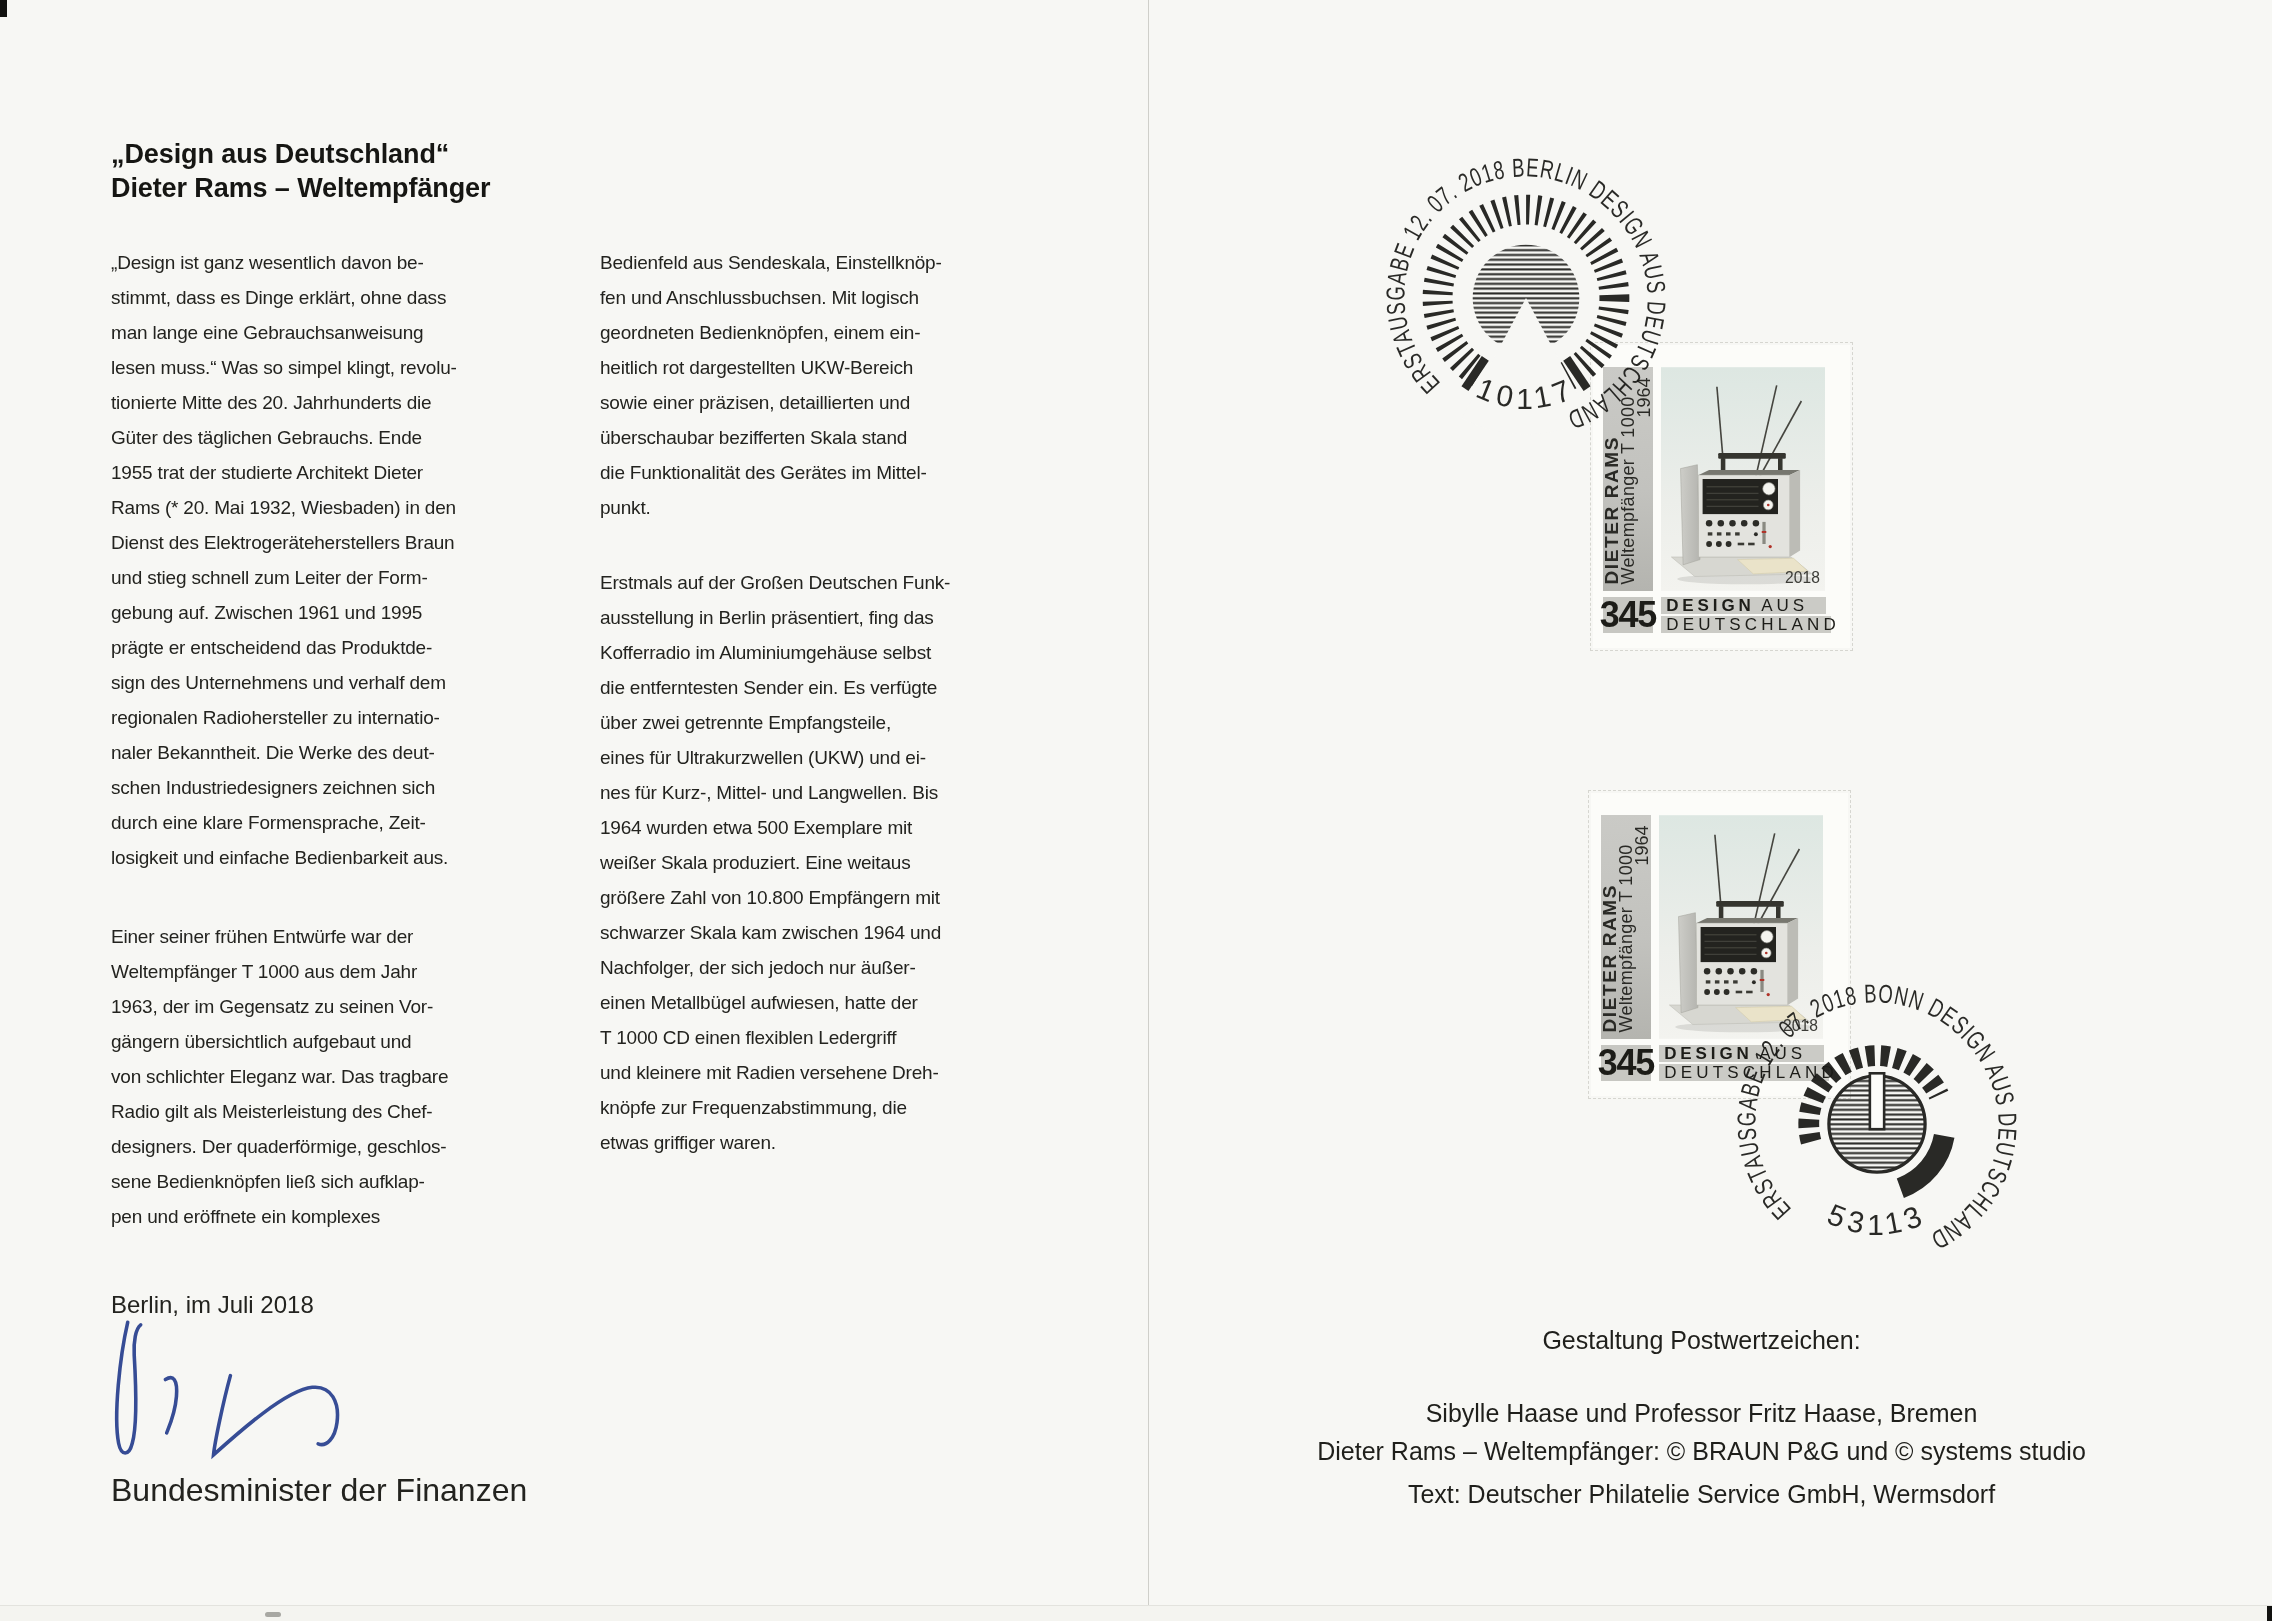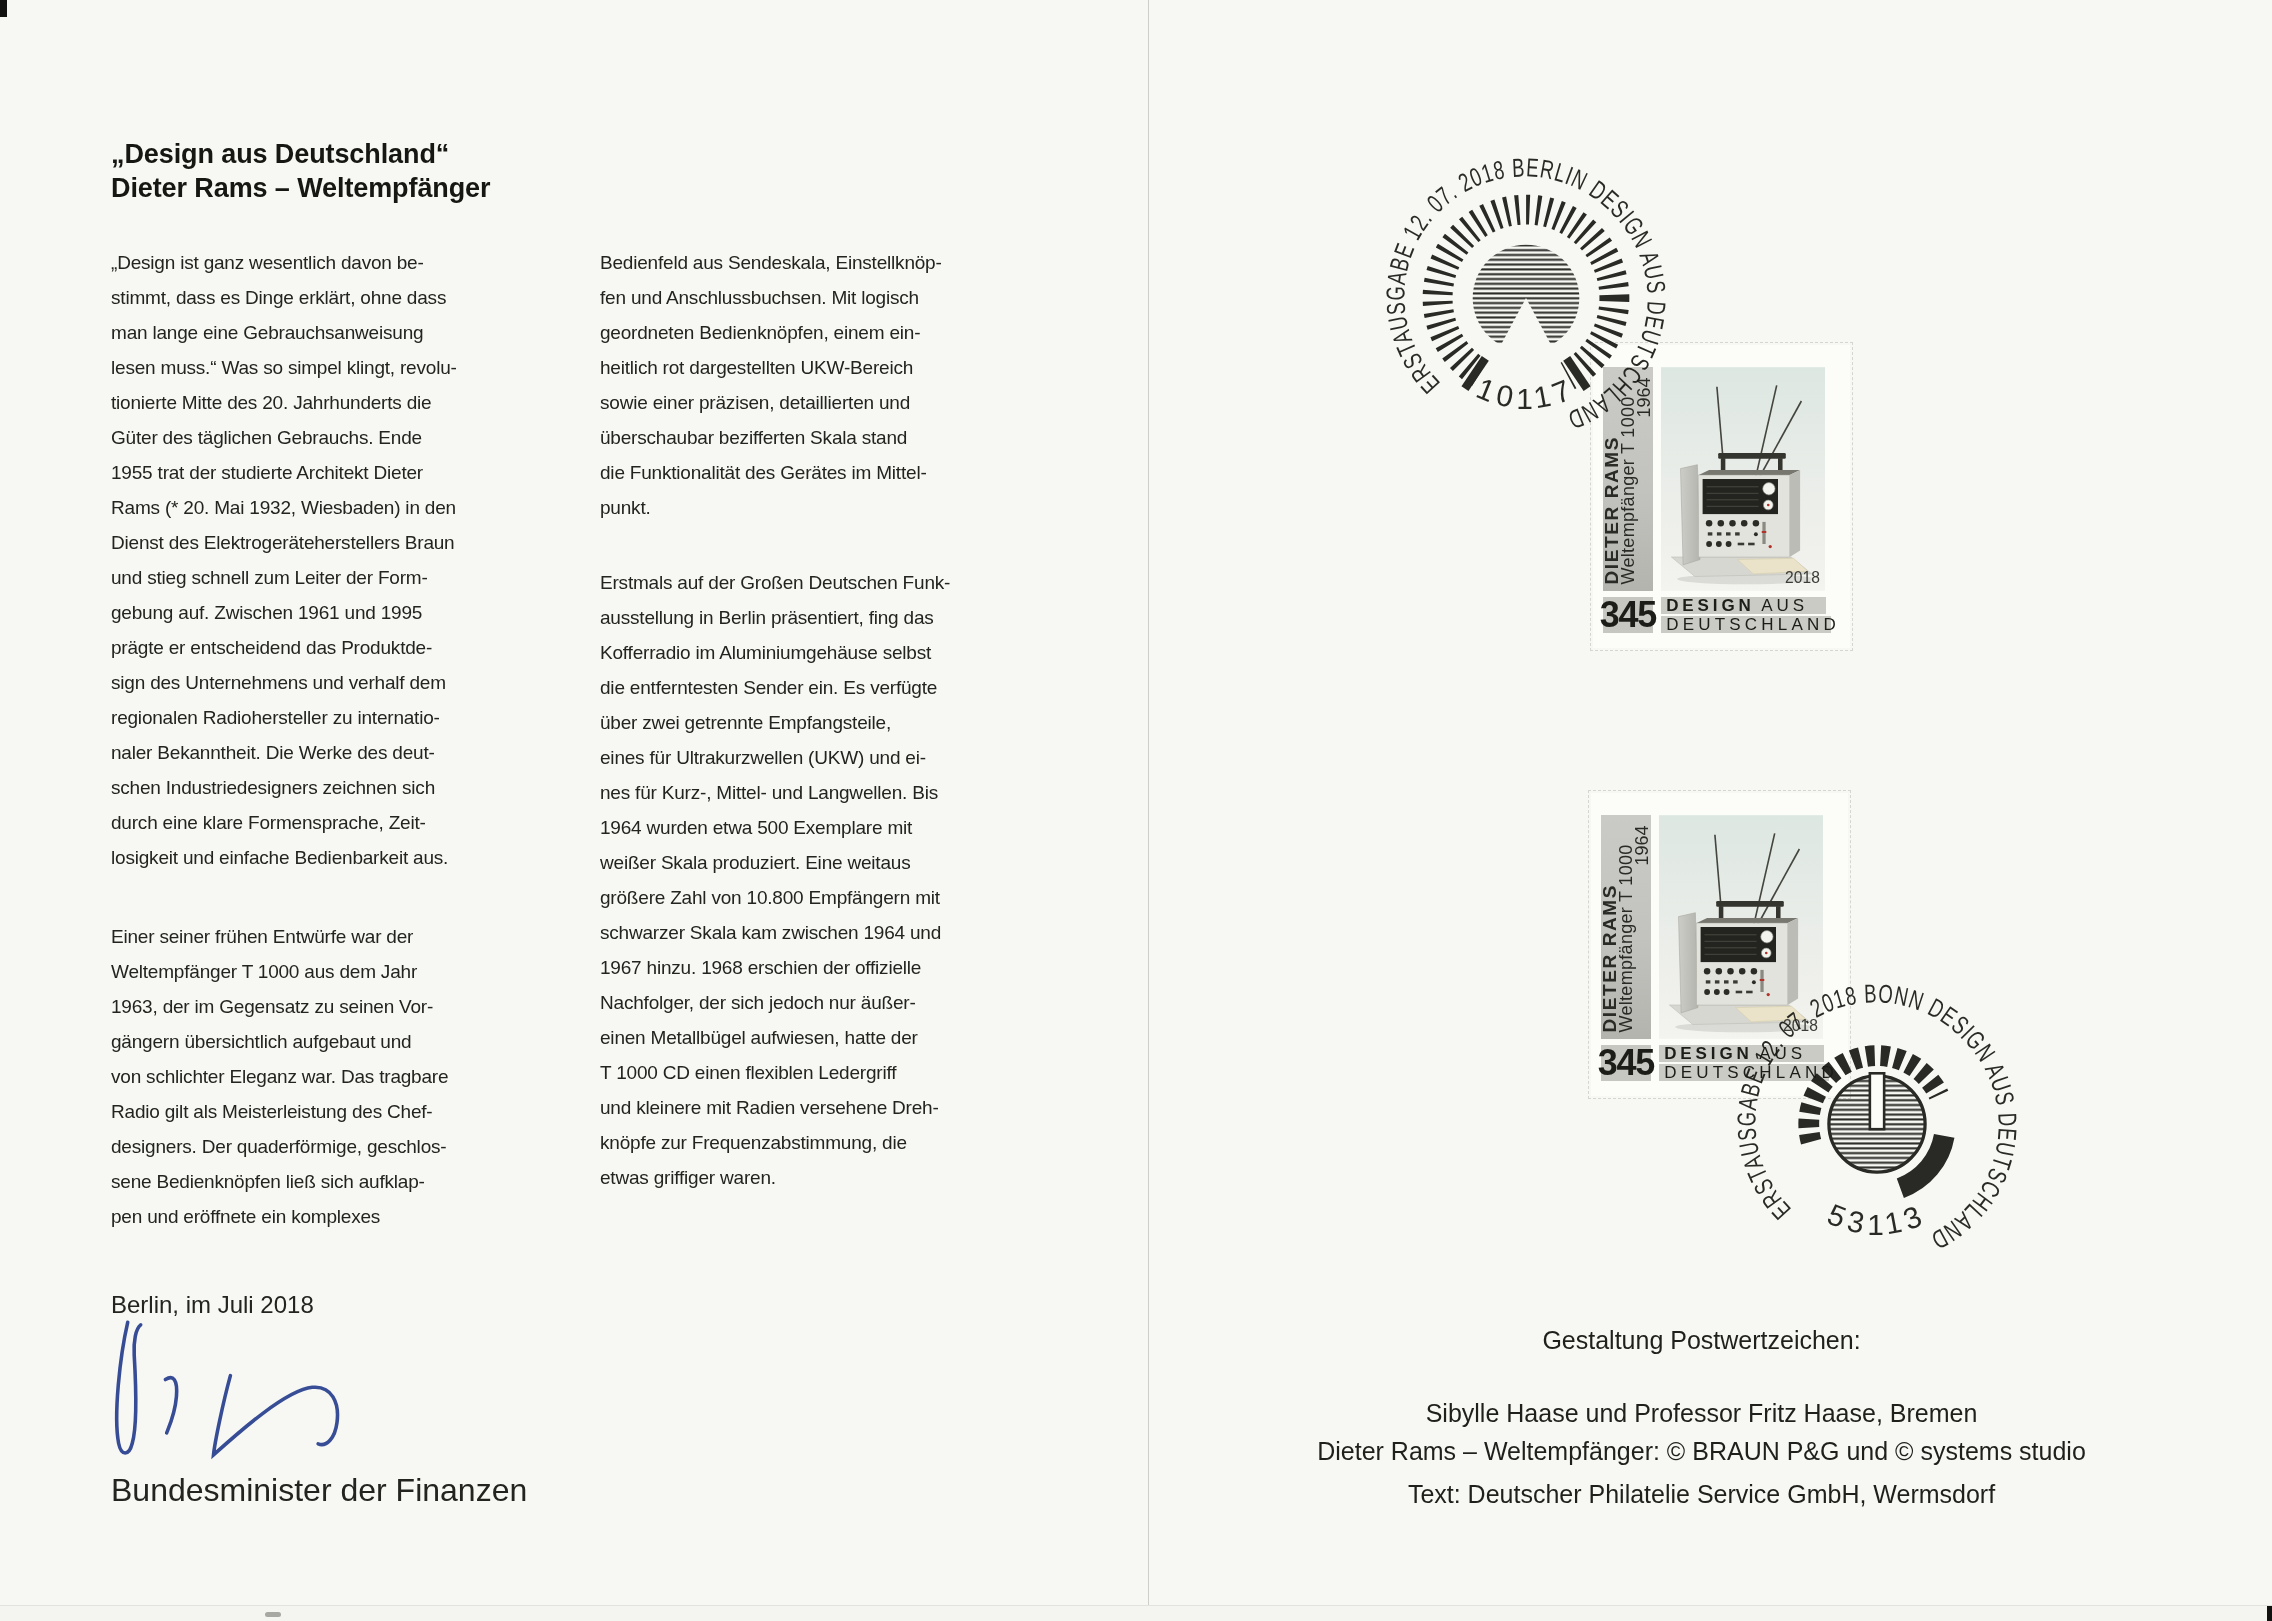--- a/index.html
+++ b/index.html
@@ -116,21 +116,20 @@
     <div class="jl">ausstellung in Berlin präsentiert, fing das</div>
     <div class="jl">Kofferradio im Aluminiumgehäuse selbst</div>
     <div class="jl">die entferntesten Sender ein. Es verfügte</div>
     <div class="jl">über zwei getrennte Empfangsteile,</div>
     <div class="jl">eines für Ultrakurzwellen (UKW) und ei-</div>
     <div class="jl">nes für Kurz-, Mittel- und Langwellen. Bis</div>
     <div class="jl">1964 wurden etwa 500 Exemplare mit</div>
     <div class="jl">weißer Skala produziert. Eine weitaus</div>
     <div class="jl">größere Zahl von 10.800 Empfängern mit</div>
     <div class="jl">schwarzer Skala kam zwischen 1964 und</div>
-    <div class="jl">1967 hinzu. 1968 erschien der offizielle</div>
     <div class="jl">Nachfolger, der sich jedoch nur äußer-</div>
     <div class="jl">einen Metallbügel aufwiesen, hatte der</div>
     <div class="jl">T 1000 CD einen flexiblen Ledergriff</div>
     <div class="jl">und kleinere mit Radien versehene Dreh-</div>
     <div class="jl">knöpfe zur Frequenzabstimmung, die</div>
     <div class="jl last">etwas griffiger waren.</div>
   </div>
 
 <div class="abs dateline">Berlin, im Juli 2018</div>
 

